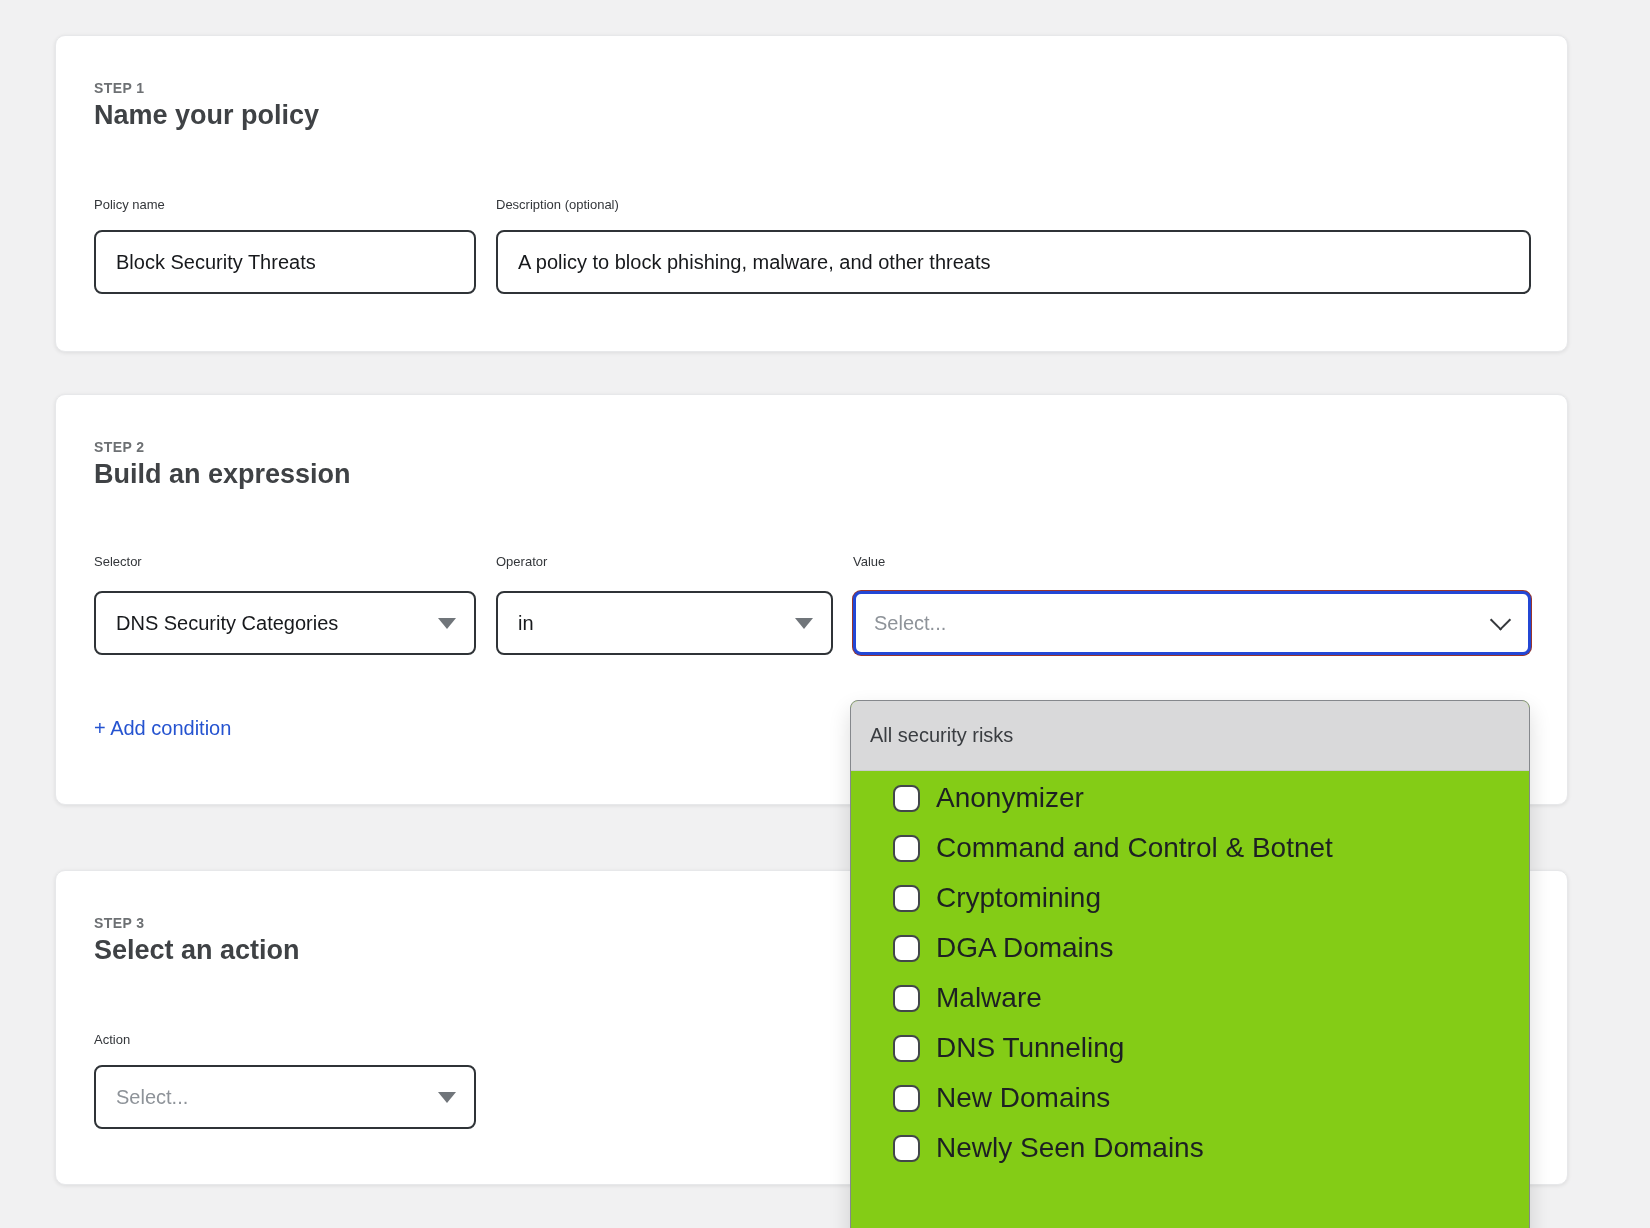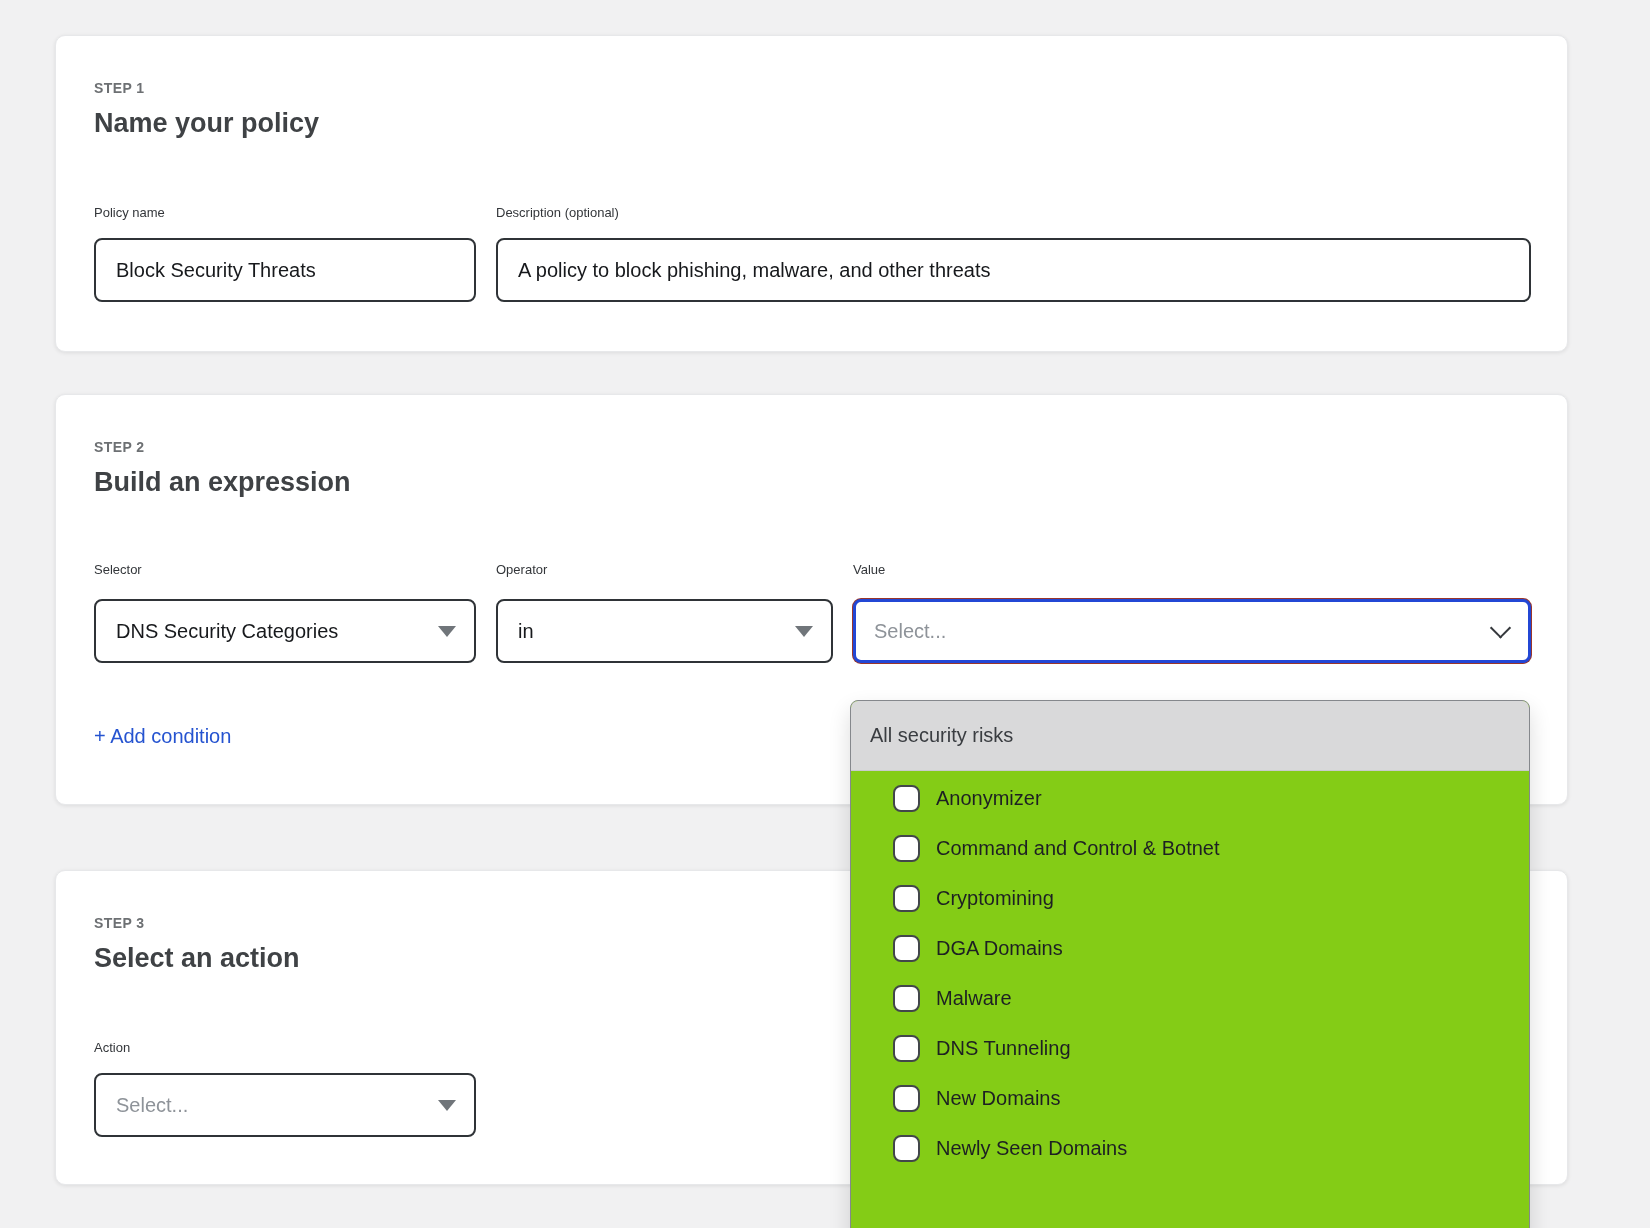--- a/index.html
+++ b/index.html
@@ -24,21 +24,21 @@
   #card-step2 { top: 394px; height: 411px; }
   #card-step3 { top: 870px; height: 315px; }
 
   .step-label {
     font-size: 14px;
     font-weight: 700;
     letter-spacing: 0.4px;
     color: #6d7073;
   }
   .card-title {
-    margin-top: 12px;
+    margin-top: 4px;
     font-size: 27px;
     font-weight: 700;
     color: #3f4245;
   }
 
   .fields-grid-1 {
     display: grid;
     grid-template-columns: 382px 1035px;
     column-gap: 20px;
   }
@@ -160,21 +160,21 @@
   }
   .checkbox {
     width: 27px; height: 27px;
     border: 2px solid #42464a;
     border-radius: 8px;
     background: #fff;
     flex: 0 0 auto;
   }
   .dropdown-item-label {
     margin-left: 16px;
-    font-size: 20px;
+    font-size: 28px;
     color: #1d2023;
   }
 </style>
 </head>
 <body>
 
 <section class="card" id="card-step1">
   <div class="step-label">STEP 1</div>
   <h2 class="card-title">Name your policy</h2>
 

